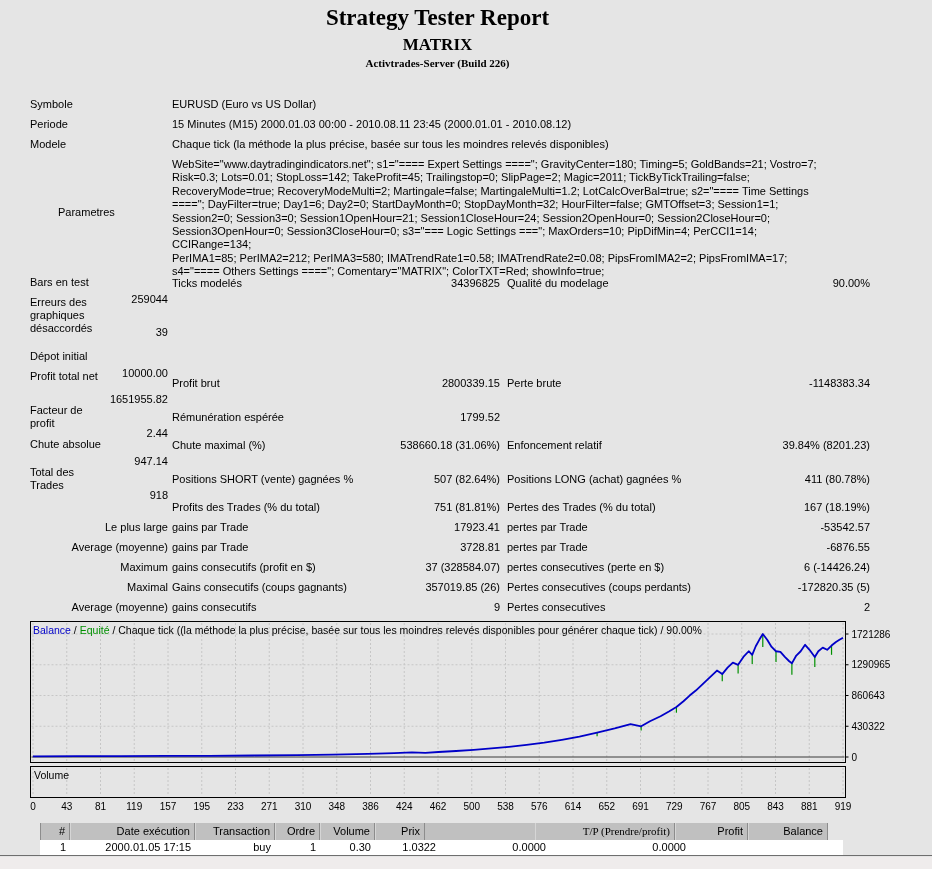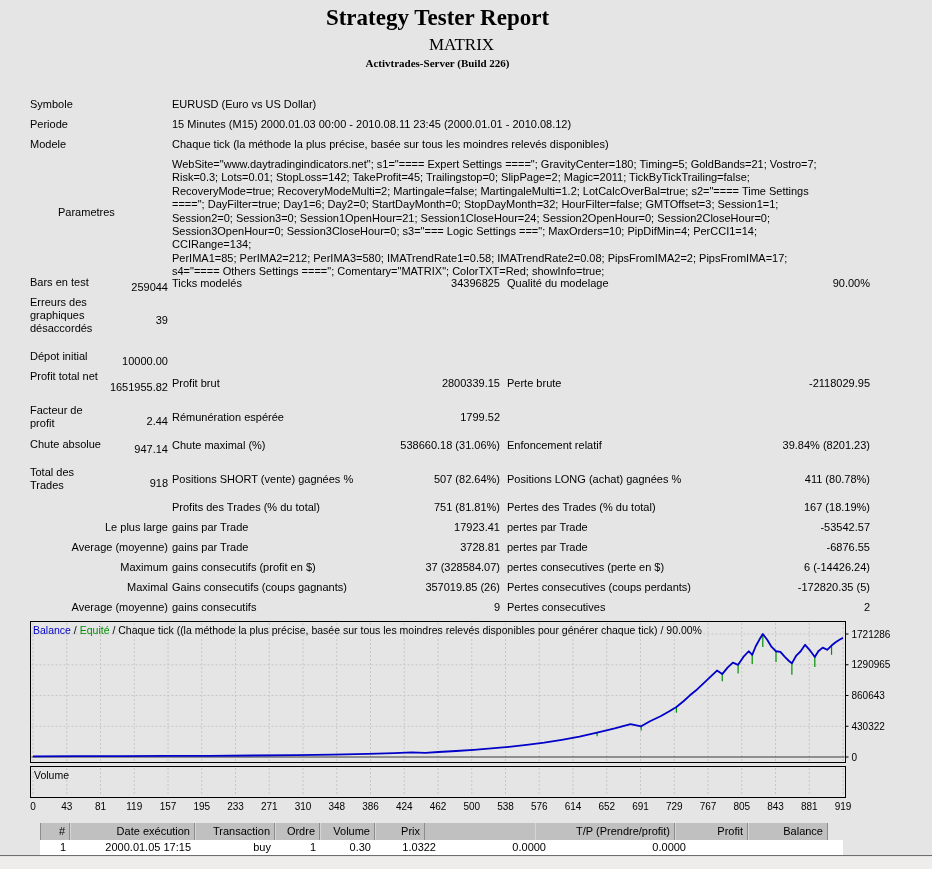--- a/index.html
+++ b/index.html
@@ -1,29 +1,29 @@
 <!DOCTYPE html>
 <html><head>
 <meta charset="utf-8">
 <style>
   html,body{margin:0;padding:0;background:#fff;}
   #report{position:relative;width:932px;height:869px;background:#e5e5e5;overflow:hidden;
           font-family:"Liberation Sans",sans-serif;color:#000;}
   .title{position:absolute;left:0;top:5px;width:875px;text-align:center;
          font-family:"Liberation Serif",serif;font-weight:bold;font-size:23px;}
   .subtitle{position:absolute;left:0;top:35px;width:875px;text-align:center;
-         font-family:"Liberation Serif",serif;font-weight:normal;font-size:17px;padding-left:24px;}
+         font-family:"Liberation Serif",serif;font-weight:bold;font-size:17px;}
   .server{position:absolute;left:0;top:57px;width:875px;text-align:center;
          font-family:"Liberation Serif",serif;font-weight:bold;font-size:11px;}
   
   .srow{position:absolute;left:0;width:932px;font-size:11px;line-height:13px;}
   .c1 {position:absolute;left:30px;width:78px;}
   .c1c{position:absolute;left:30px;width:78px;top:0;height:100%;display:flex;align-items:center;margin-left:28px;}
   .c1m{position:absolute;left:30px;width:138px;top:0;height:100%;display:flex;align-items:center;justify-content:flex-end;text-align:right;}
-  .v1 {position:absolute;left:60px;width:108px;top:4px;height:100%;display:flex;align-items:center;justify-content:flex-end;text-align:left;}
+  .v1 {position:absolute;left:60px;width:108px;top:16px;height:100%;display:flex;align-items:center;justify-content:flex-end;text-align:left;}
   .c2 {position:absolute;left:172px;width:310px;top:0;height:100%;display:flex;align-items:center;}
   .v2 {position:absolute;left:300px;width:200px;top:0;height:100%;display:flex;align-items:center;justify-content:flex-end;text-align:right;}
   .c3 {position:absolute;left:507px;width:300px;top:0;height:100%;display:flex;align-items:center;}
   .v3 {position:absolute;left:670px;width:200px;top:0;height:100%;display:flex;align-items:center;justify-content:flex-end;}
   .wide{position:absolute;left:172px;width:680px;top:0;}
   .paramlines{position:absolute;left:172px;top:0;width:648px;}
   .paramlines div{line-height:13.4px;}
   
   #chart-svg{position:absolute;left:0;top:620px;}
   .legend{position:absolute;left:33px;top:624px;font-size:10.5px;line-height:12px;white-space:nowrap;}
@@ -89,21 +89,21 @@
   <div class="srow" style="top:350px;height:14px">
     <span class="c1">Dépot initial</span>
     <span class="v1">10000.00</span>
   </div>
   <div class="srow" style="top:370px;height:27px">
     <span class="c1">Profit total net</span>
     <span class="v1">1651955.82</span>
     <span class="c2">Profit brut</span>
     <span class="v2">2800339.15</span>
     <span class="c3">Perte brute</span>
-    <span class="v3">-2118029.95</span>
+    <span class="v3">-1148383.34</span>
   </div>
   <div class="srow" style="top:404px;height:27px">
     <span class="c1">Facteur de profit</span>
     <span class="v1">2.44</span>
     <span class="c2">Rémunération espérée</span>
     <span class="v2">1799.52</span>
   </div>
   <div class="srow" style="top:438px;height:14px">
     <span class="c1">Chute absolue</span>
     <span class="v1">947.14</span>
@@ -274,21 +274,21 @@
   <div class="volume-label">Volume</div>
 
   <div id="trade-table-header">
       <div class="th" style="width: 30px;">#</div>
       <div class="th" style="width: 125px;">Date exécution</div>
       <div class="th" style="width: 80px;">Transaction</div>
       <div class="th" style="width: 45px;">Ordre</div>
       <div class="th" style="width: 55px;">Volume</div>
       <div class="th" style="width: 50px;">Prix</div>
       <div class="th" style="width: 110px; margin-top: 41px;">S/L (Stop/Perte)</div>
-      <div class="th" style="width: 140px;">T/P (Prendre/profit)</div>
+      <div class="th" style="width: 140px; font-family: Liberation Serif, serif;">T/P (Prendre/profit)</div>
       <div class="th" style="width: 73px;">Profit</div>
       <div class="th" style="width: 80px;">Balance</div>
     </div>
   <div id="trade-table-row">
       <div class="td" style="width: 30px;">1</div>
       <div class="td" style="width: 125px;">2000.01.05 17:15</div>
       <div class="td" style="width: 80px;">buy</div>
       <div class="td" style="width: 45px;">1</div>
       <div class="td" style="width: 55px;">0.30</div>
       <div class="td" style="width: 65px;">1.0322</div>

